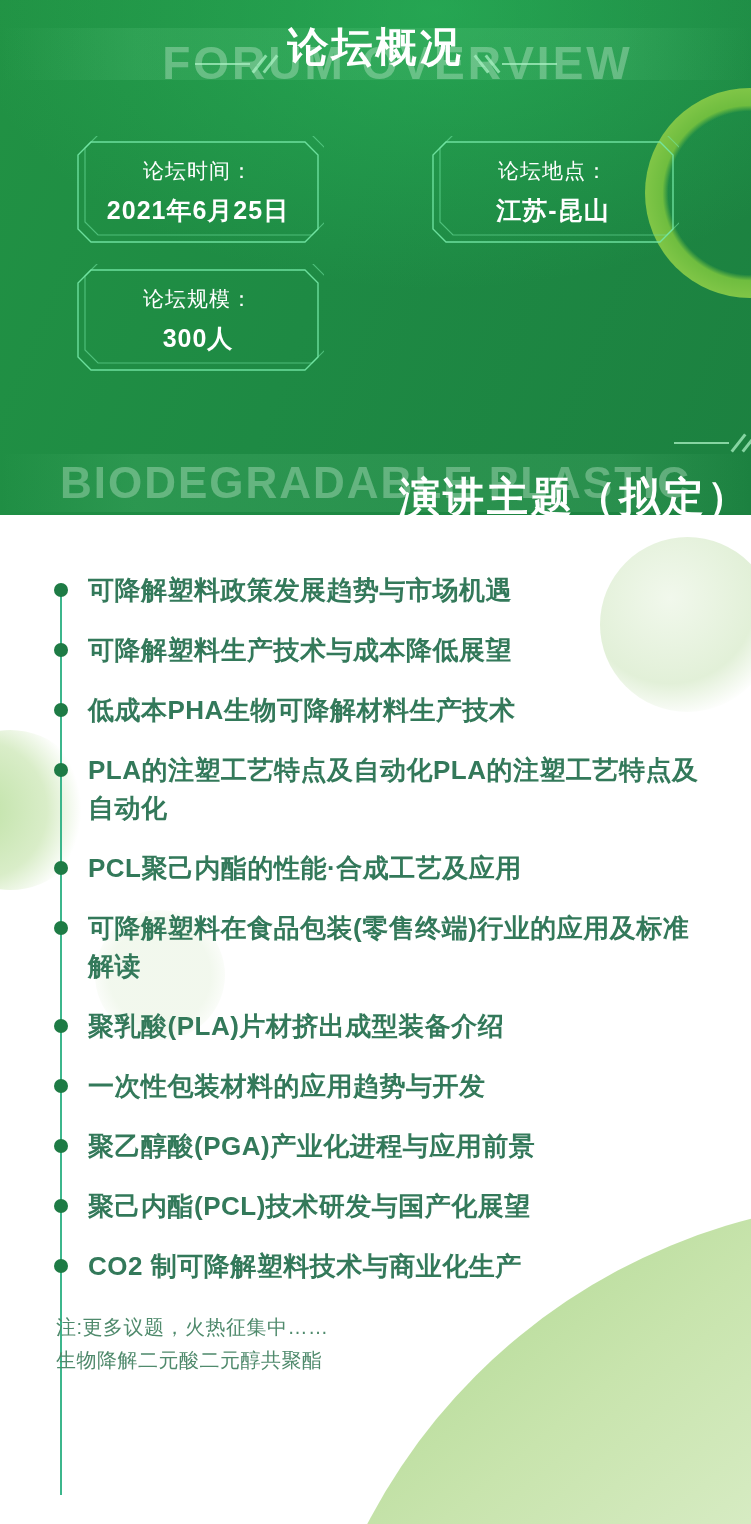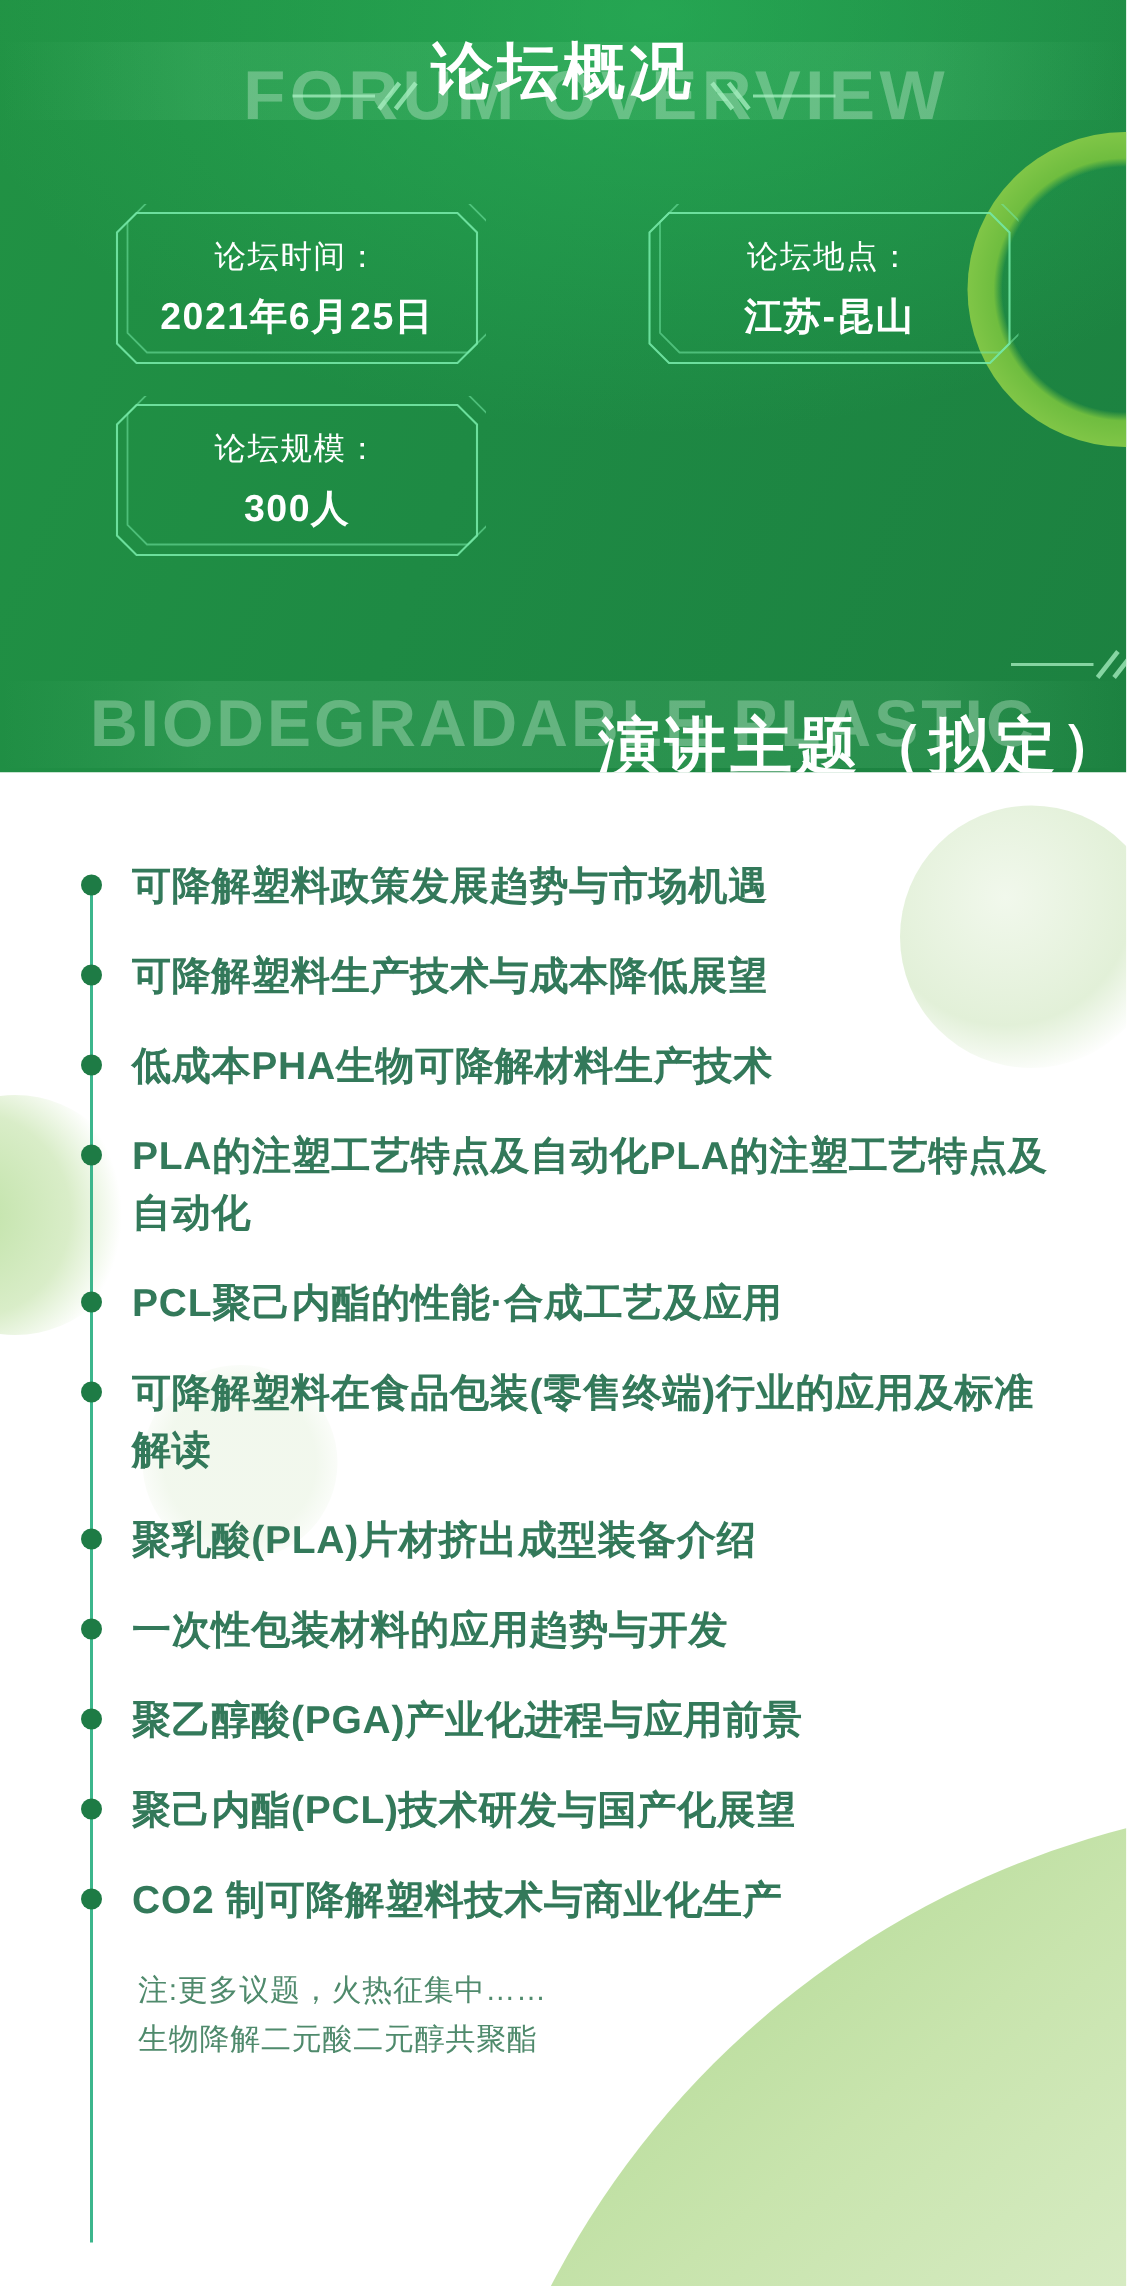--- a/index.html
+++ b/index.html
@@ -71,21 +71,21 @@
   .timeline { position:absolute; left:60px; top:77px; width:2px; height:903px;
     background:#3cb68c; z-index:2; }
 
   .topics { position:relative; z-index:3; list-style:none;
     padding:56px 40px 0 88px; }
   .topic-item { position:relative; font-size:26px; line-height:38px; font-weight:600;
     color:#33795a; letter-spacing:.5px; margin-bottom:22px; }
   .bullet { position:absolute; left:-34px; top:12px; width:14px; height:14px;
     border-radius:50%; background:#1e7b45; }
 
-  .note { position:relative; z-index:3; padding-left:92px; margin-top:26px;
+  .note { position:relative; z-index:3; padding-left:56px; margin-top:26px;
     font-size:20px; line-height:33px; color:#4f8a6c; letter-spacing:.5px; }
 </style>
 </head>
 <body>
 
 <div class="page">
 
   <div class="green-header">
     <div class="wm-band band-1"></div>
     <div class="watermark wm-1">FORUM OVERVIEW</div>

